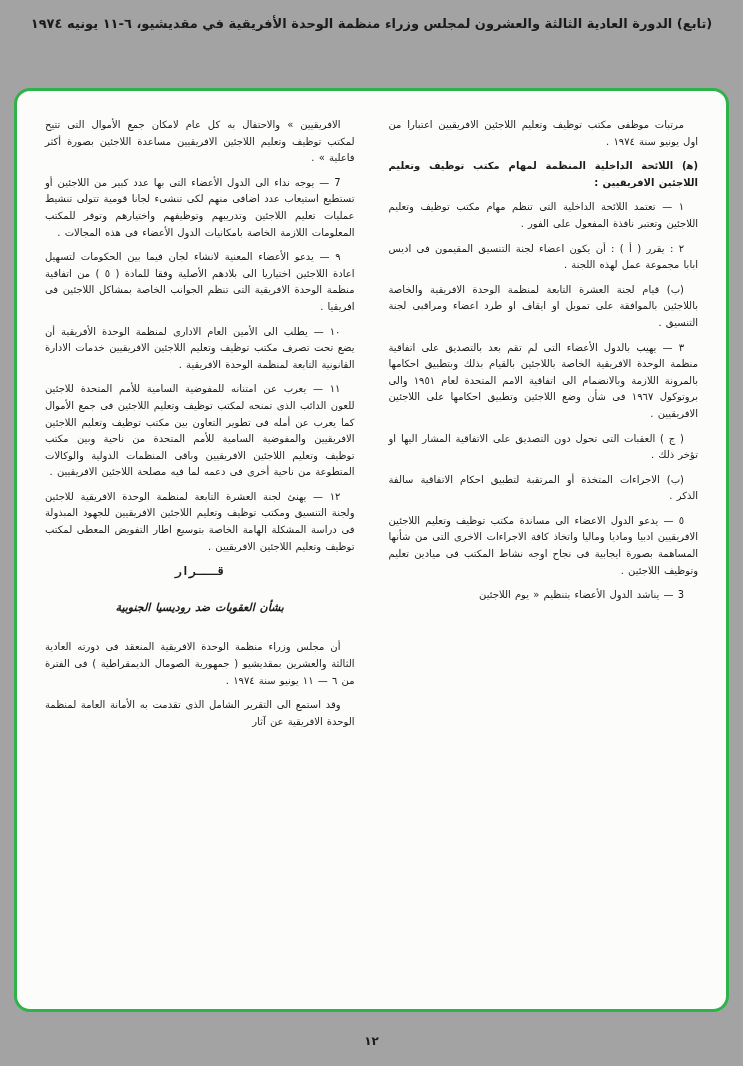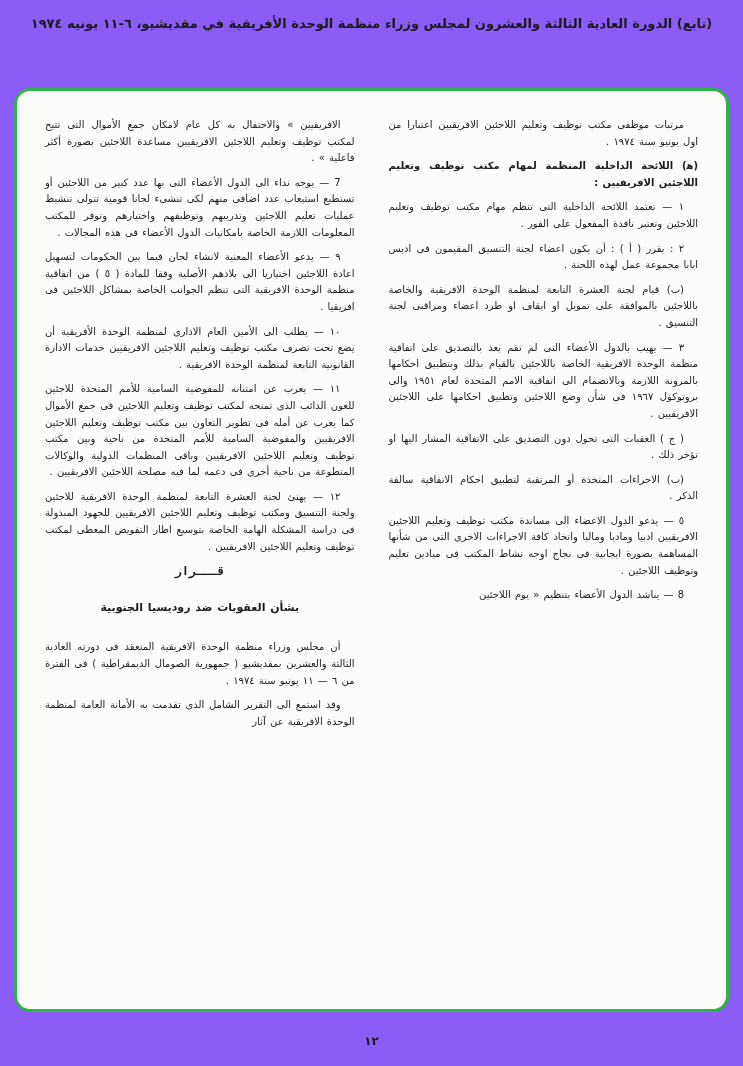--- a/index.html
+++ b/index.html
@@ -1,20 +1,20 @@
 <!DOCTYPE html>
 <html lang="ar"><head>
 <meta charset="utf-8">
 <style>
   html,body{margin:0;padding:0;background:#e9e9e6;}
   .page{
     position:relative;
     width:743px;height:1066px;
     margin:0 auto;
-    background:#8b5cf6;
+    background:#a3a3a3;
     font-family:"DejaVu Sans",sans-serif;
     color:#1b1b1b;
     overflow:hidden;
   }
   .header{
     direction:rtl;
     text-align:center;
     padding:14px 26px 0 26px;
   }
   .header .line1{
@@ -81,20 +81,21 @@
     margin:6px 0 16px 0;
     text-indent:0;
     font-family:Liberation Mono, monospace;
   }
   .para.subtitle{
     text-align:center;
     font-weight:bold;
     font-size:11px;
     margin:0 0 22px 0;
     text-indent:0;
+    font-style:italic;
   }
   .page-number{
     position:absolute;
     bottom:18px;
     left:0;right:0;
     text-align:center;
     font-size:12px;
     font-weight:bold;
   }
 </style>
@@ -112,21 +113,21 @@
       <div class="col">
           <div class="para body">مرتبات موظفى مكتب توظيف وتعليم اللاجئين الافريقيين اعتبارا من اول يونيو سنة ١٩٧٤ .</div>
           <div class="para heading">(ﻫ) اللائحة الداخلية المنظمة لمهام مكتب توظيف وتعليم اللاجئين الافريقيين :</div>
           <div class="para body">١ — تعتمد اللائحة الداخلية التى تنظم مهام مكتب توظيف وتعليم اللاجئين وتعتبر نافذة المفعول على الفور .</div>
           <div class="para body">٢ : يقرر ( أ ) : أن يكون اعضاء لجنة التنسيق المقيمون فى اديس ابابا مجموعة عمل لهذه اللجنة .</div>
           <div class="para body">(ب) قيام لجنة العشرة التابعة لمنظمة الوحدة الافريقية والخاصة باللاجئين بالموافقة على تمويل او ايقاف او طرد اعضاء ومراقبى لجنة التنسيق .</div>
           <div class="para body">٣ — يهيب بالدول الأعضاء التى لم تقم بعد بالتصديق على اتفاقية منظمة الوحدة الافريقية الخاصة باللاجئين بالقيام بذلك وبتطبيق احكامها بالمرونة اللازمة وبالانضمام الى اتفاقية الامم المتحدة لعام ١٩٥١ والى بروتوكول ١٩٦٧ فى شأن وضع اللاجئين وتطبيق احكامها على اللاجئين الافريقيين .</div>
           <div class="para body">( ج ) العقبات التى تحول دون التصديق على الاتفاقية المشار اليها او تؤخر ذلك .</div>
           <div class="para body">(ب) الاجراءات المتخذة أو المرتقبة لتطبيق احكام الاتفاقية سالفة الذكر .</div>
           <div class="para body">٥ — يدعو الدول الاعضاء الى مساندة مكتب توظيف وتعليم اللاجئين الافريقيين ادبيا وماديا وماليا واتخاذ كافة الاجراءات الاخرى التى من شأنها المساهمة بصورة ايجابية فى نجاح اوجه نشاط المكتب فى ميادين تعليم وتوظيف اللاجئين .</div>
-          <div class="para body">8 — يناشد الدول الأعضاء بتنظيم « يوم اللاجئين</div>
+          <div class="para body">3 — يناشد الدول الأعضاء بتنظيم « يوم اللاجئين</div>
         </div>
       <div class="col">
           <div class="para body">الافريقيين » والاحتفال به كل عام لامكان جمع الأموال التى تتيح لمكتب توظيف وتعليم اللاجئين الافريقيين مساعدة اللاجئين بصورة أكثر فاعلية » .</div>
           <div class="para body">7 — يوجه نداء الى الدول الأعضاء التى بها عدد كبير من اللاجئين أو تستطيع استيعاب عدد اضافى منهم لكى تنشىء لجانا قومية تتولى تنشيط عمليات تعليم اللاجئين وتدريبهم وتوظيفهم واختيارهم وتوفر للمكتب المعلومات اللازمة الخاصة بامكانيات الدول الأعضاء فى هذه المجالات .</div>
           <div class="para body">٩ — يدعو الأعضاء المعنية لانشاء لجان فيما بين الحكومات لتسهيل اعادة اللاجئين اختياريا الى بلادهم الأصلية وفقا للمادة ( ٥ ) من اتفاقية منظمة الوحدة الافريقية التى تنظم الجوانب الخاصة بمشاكل اللاجئين فى افريقيا .</div>
           <div class="para body">١٠ — يطلب الى الأمين العام الادارى لمنظمة الوحدة الأفريقية أن يضع تحت تصرف مكتب توظيف وتعليم اللاجئين الافريقيين خدمات الادارة القانونية التابعة لمنظمة الوحدة الافريقية .</div>
           <div class="para body">١١ — يعرب عن امتنانه للمفوضية السامية للأمم المتحدة للاجئين للعون الدائب الذى تمنحه لمكتب توظيف وتعليم اللاجئين فى جمع الأموال كما يعرب عن أمله فى تطوير التعاون بين مكتب توظيف وتعليم اللاجئين الافريقيين والمفوضية السامية للأمم المتحدة من ناحية وبين مكتب توظيف وتعليم اللاجئين الافريقيين وباقى المنظمات الدولية والوكالات المتطوعة من ناحية أخرى فى دعمه لما فيه مصلحة اللاجئين الافريقيين .</div>
           <div class="para body">١٢ — يهنئ لجنة العشرة التابعة لمنظمة الوحدة الافريقية للاجئين ولجنة التنسيق ومكتب توظيف وتعليم اللاجئين الافريقيين للجهود المبذولة فى دراسة المشكلة الهامة الخاصة بتوسيع اطار التفويض المعطى لمكتب توظيف وتعليم اللاجئين الافريقيين .</div>
           <div class="para title">قـــرار</div>
           <div class="para subtitle">بشأن العقوبات ضد روديسيا الجنوبية</div>

